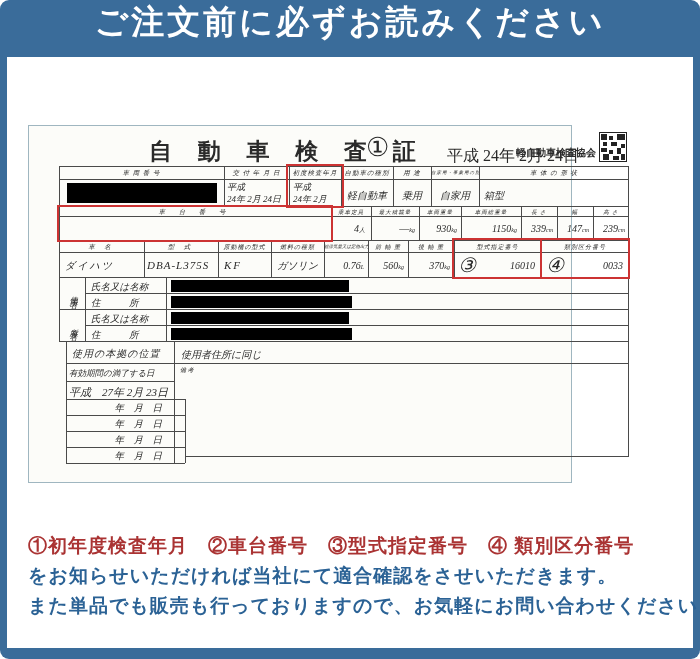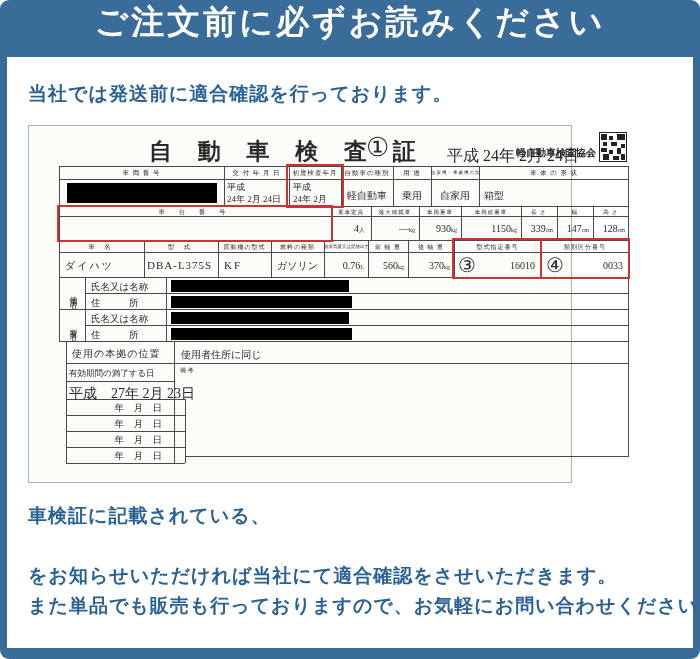--- a/index.html
+++ b/index.html
@@ -14,41 +14,40 @@
   .red { color:#aa3333; }
 
   .cert { position:absolute; left:21px; top:68px; width:544px; height:358px; background:#fcfcf9; border:1px solid #9fb6c0; }
   .cert, .cert div, .cert span { font-family:"Liberation Serif", serif; color:#2a2a2a; }
   .cert-title { position:absolute; left:120px; top:10px; font-size:23px; font-weight:600; letter-spacing:10px; color:#111; white-space:nowrap; }
   .mark { color:#cc3333; font-family:"DejaVu Sans", sans-serif; }
   .m1 { position:absolute; left:337px; top:6px; font-size:26px; }
   .stamp-date { position:absolute; left:418px; top:20px; font-size:16px; white-space:nowrap; }
   .authority { position:absolute; left:487px; top:20px; font-size:10px; font-weight:bold; white-space:nowrap; }
 
-  .tbl { position:absolute; left:30px; top:40px; width:570px; height:300px; }
+  .tbl { position:absolute; left:30px; top:40px; width:570px; height:300px;font-style:italic; }
   .ln { position:absolute; background:#4a4a4a; }
   .hd { position:absolute; font-size:6.5px; letter-spacing:1px; text-align:center; color:#333; white-space:nowrap; overflow:hidden; }
   .vv { position:absolute; font-size:10px; white-space:nowrap; }
   .num { text-align:right; }
   .u { font-size:6px; }
   .bar { position:absolute; background:#000; }
   .rbox { position:absolute; border:2px solid #cc3333; background:transparent; }
   .vlabel { position:absolute; writing-mode:vertical-rl; text-orientation:upright; font-size:8px; letter-spacing:2px;
             display:flex; align-items:center; justify-content:center; }
   .mask { font-size:20px; font-weight:bold; letter-spacing:2px; font-family:"DejaVu Sans", sans-serif; }
   .chassis-prefix { font-size:13px; letter-spacing:2px; }
 </style>
 </head>
 <body>
 
 <div class="page">
   <div class="banner">ご注文前に必ずお読みください</div>
   <div class="content">
 
-    <div class="intro">当社では発送前に適合確認を行っております。</div>
 
     <div class="cert">
       <div class="cert-title">自 動 車 検 査 証</div>
       <div class="mark m1">①</div>
       <div class="stamp-date">平成 24年  2月 24日</div>
       <div class="authority">軽自動車検査協会</div>
       <svg style="position:absolute;left:570px;top:6px;" width="28" height="30" viewBox="0 0 14 15">
         <rect x="0" y="0" width="14" height="15" fill="#fff" stroke="#222" stroke-width="1"></rect>
         <g fill="#222">
           <rect x="1" y="1" width="3" height="3"></rect>
@@ -145,21 +144,21 @@
         <div class="hd" style="left:402px;top:43px;width:60px;font-size:5.5px">車両総重量</div>
         <div class="hd" style="left:462px;top:43px;width:36px;font-size:5.5px">長 さ</div>
         <div class="hd" style="left:498px;top:43px;width:36px;font-size:5.5px">幅</div>
         <div class="hd" style="left:534px;top:43px;width:36px;font-size:5.5px">高 さ</div>
         <div class="vv num" style="left:272px;top:57px;width:34px"><span>4</span><span class="u">人</span></div>
         <div class="vv num" style="left:312px;top:57px;width:44px"><span>―</span><span class="u">kg</span></div>
         <div class="vv num" style="left:360px;top:57px;width:38px"><span>930</span><span class="u">kg</span></div>
         <div class="vv num" style="left:402px;top:57px;width:56px"><span>1150</span><span class="u">kg</span></div>
         <div class="vv num" style="left:462px;top:57px;width:32px"><span>339</span><span class="u">cm</span></div>
         <div class="vv num" style="left:498px;top:57px;width:32px"><span>147</span><span class="u">cm</span></div>
-        <div class="vv num" style="left:534px;top:57px;width:32px"><span>128</span><span class="u">cm</span></div>
+        <div class="vv num" style="left:534px;top:57px;width:32px"><span>239</span><span class="u">cm</span></div>
 
         <div class="hd" style="left:0;top:77px;width:85px;letter-spacing:4px">車  名</div>
         <div class="hd" style="left:85px;top:77px;width:74px;letter-spacing:4px">型  式</div>
         <div class="hd" style="left:159px;top:77px;width:53px;font-size:6px">原動機の型式</div>
         <div class="hd" style="left:212px;top:77px;width:53px;font-size:6px">燃料の種類</div>
         <div class="hd" style="left:265px;top:78px;width:44px;font-size:4.5px;letter-spacing:0">総排気量又は定格出力</div>
         <div class="hd" style="left:309px;top:77px;width:40px;font-size:6px">前 軸 重</div>
         <div class="hd" style="left:349px;top:77px;width:46px;font-size:6px">後 軸 重</div>
         <div class="hd" style="left:395px;top:77px;width:87px;font-size:6px">型式指定番号</div>
         <div class="hd" style="left:482px;top:77px;width:88px;font-size:6px">類別区分番号</div>
@@ -183,30 +182,30 @@
         <div class="vv" style="left:32px;top:163px;font-size:9.5px">住　　　所</div>
         <div class="bar" style="left:112px;top:114px;width:178px;height:12px"></div>
         <div class="bar" style="left:112px;top:130px;width:181px;height:12px"></div>
         <div class="bar" style="left:112px;top:146px;width:178px;height:12px"></div>
         <div class="bar" style="left:112px;top:162px;width:181px;height:12px"></div>
 
         <div class="vv" style="left:13px;top:181px;letter-spacing:1px">使用の本拠の位置</div>
         <div class="vv" style="left:122px;top:182px">使用者住所に同じ</div>
         <div class="vv" style="left:121px;top:200px;font-size:6px">備 考</div>
         <div class="vv" style="left:10px;top:202px;font-size:8.5px">有効期間の満了する日</div>
-        <div class="vv" style="left:10px;top:219px;font-size:14px">平成　27年 2月 23日</div>
+        <div class="vv" style="left:10px;top:219px;font-size:11px">平成　27年 2月 23日</div>
         <div class="vv num" style="left:7px;top:236px;width:96px;font-size:9.5px">年　月　日</div>
         <div class="vv num" style="left:7px;top:252px;width:96px;font-size:9.5px">年　月　日</div>
         <div class="vv num" style="left:7px;top:268px;width:96px;font-size:9.5px">年　月　日</div>
         <div class="vv num" style="left:7px;top:284px;width:96px;font-size:9.5px">年　月　日</div>
 
         <div class="rbox" style="left:227px;top:-2px;width:58px;height:44px"></div>
         <div class="rbox" style="left:-2px;top:39px;width:276px;height:37px"></div>
         <div class="rbox" style="left:393px;top:72px;width:90px;height:41px"></div>
         <div class="rbox" style="left:481px;top:72px;width:90px;height:41px"></div>
       </div>
     </div>
 
-    <div class="footer-line blue" style="top:446px">車検証に記載されている、</div>
+    <div class="footer-line red" style="top:476px">①初年度検査年月　②車台番号　③型式指定番号　④ 類別区分番号</div>
     <div class="footer-line blue" style="top:506px">をお知らせいただければ当社にて適合確認をさせいただきます。</div>
     <div class="footer-line blue" style="top:536px">また単品でも販売も行っておりますので、お気軽にお問い合わせください。</div>
   </div>
 </div>
 
 </body></html>

